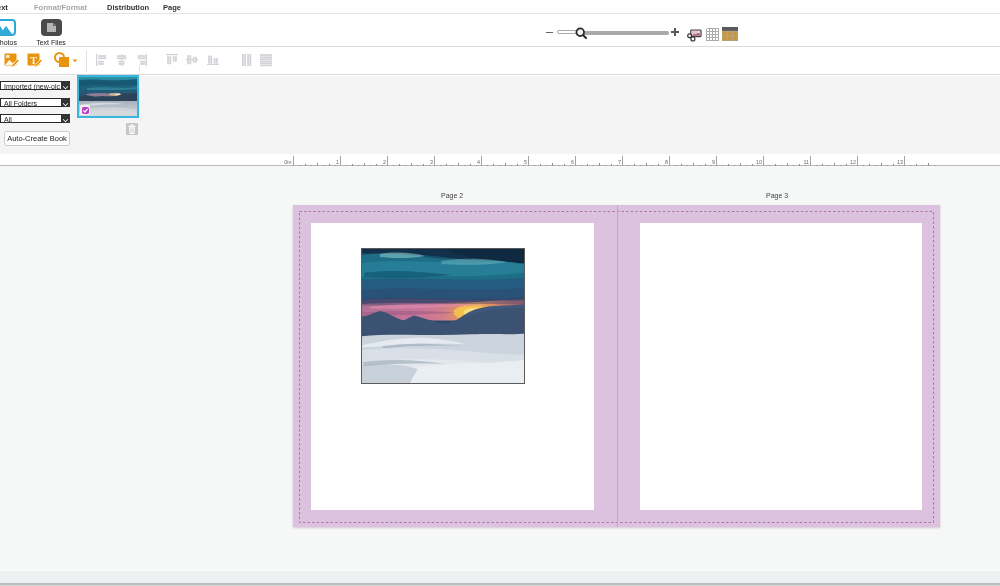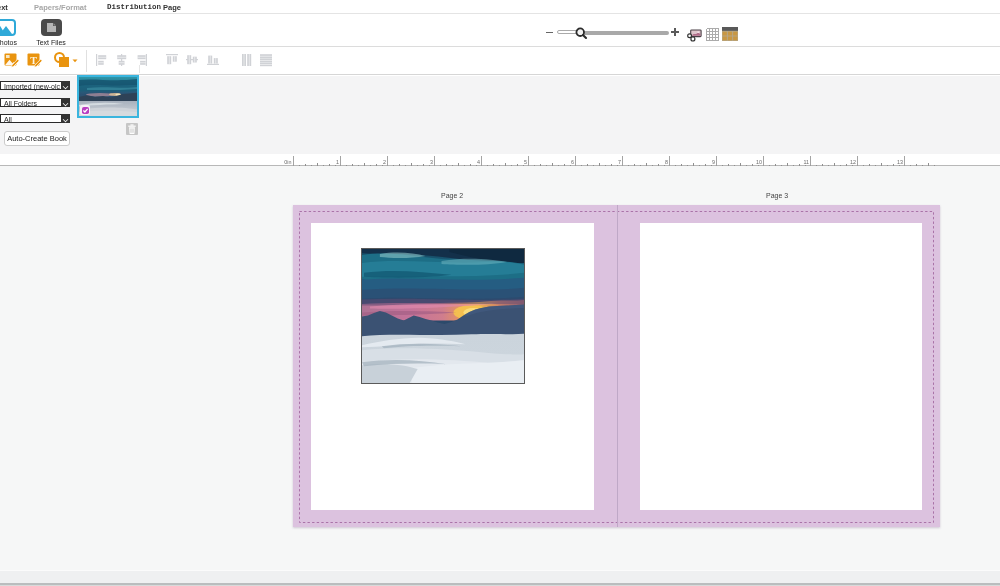--- a/index.html
+++ b/index.html
@@ -44,22 +44,22 @@
 #strip2 { position:absolute; left:0; top:571px; width:1000px; height:12px; background:#eff0f1; }
 #strip3 { position:absolute; left:0; top:583px; width:1000px; height:2px; background:#babdbe; }
 #strip4 { position:absolute; left:0; top:585px; width:1000px; height:1px; background:#d8dada; }
 </style>
 </head>
 <body>
 <div id="app">
 
   <div id="menubar">
     <span style="left:-7px;">Text</span>
-    <span style="left:34px; color:#a6a6a6;">Papers/Format</span>
-    <span style="left:107px;font-family:Liberation Mono, monospace;">Distribution</span>
+    <span style="left:34px; color:#a6a6a6;">Format/Format</span>
+    <span style="left:107px;">Distribution</span>
     <span style="left:163px;">Page</span>
   </div>
 
   <div id="tabbar">
 
     <div class="tabicon" style="left:-9px; top:5px; width:25px; height:17px; background:#fff; border:2px solid #2fa9d8;">
       <svg width="21" height="13" viewBox="0 0 21 13" style="position:absolute;left:0;top:0;">
         <polygon points="0,13 6,3 12,13" fill="#2fa9d8"></polygon>
         <polygon points="7,13 13,5 19,13" fill="#2fa9d8"></polygon>
       </svg>

